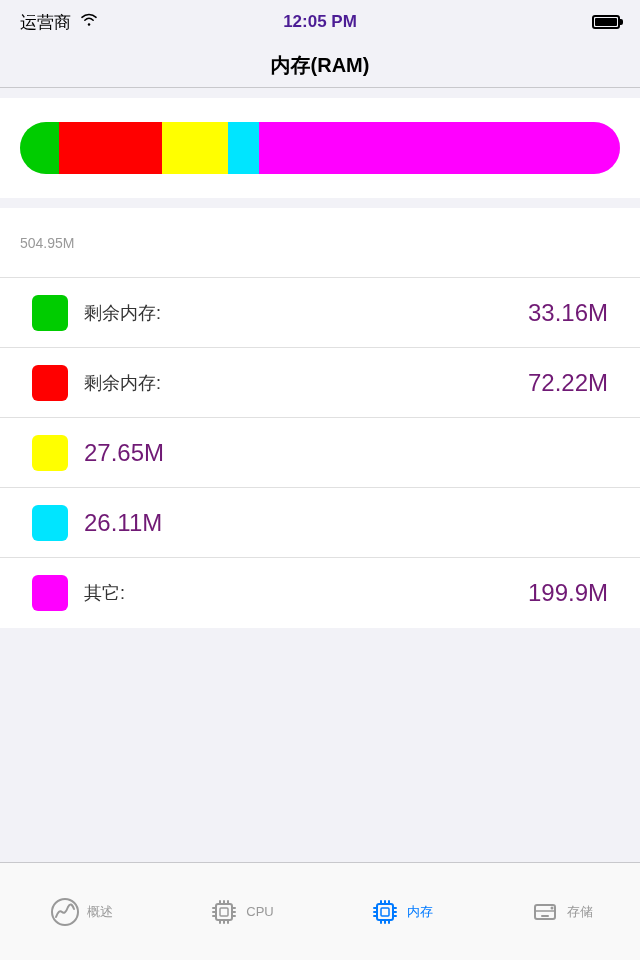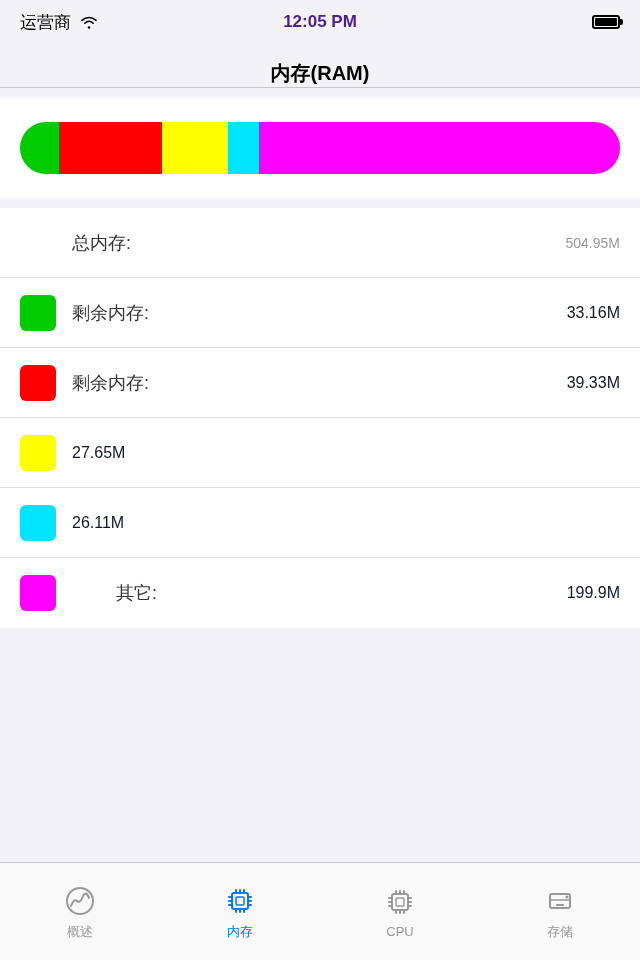--- a/index.html
+++ b/index.html
@@ -20,21 +20,21 @@
       display: flex;
       align-items: center;
       justify-content: space-between;
       padding: 0 20px;
     }
     .status-left {
       font-size: 17px;
       font-weight: 500;
       color: #000;
       display: flex;
-      align-items: center;
+      align-items: flex-start;
       gap: 8px;
     }
     .wifi-icon {
       display: inline-block;
       width: 20px;
       height: 16px;
     }
     .status-time {
       font-size: 17px;
       font-weight: 600;
@@ -76,21 +76,21 @@
       background: #000;
       border-radius: 1px;
     }
 
     
     .title-bar {
       background: #f2f2f7;
       border-bottom: 1px solid #c8c8cc;
       height: 44px;
       display: flex;
-      align-items: flex-end;
+      align-items: center;
       justify-content: center;
     }
     .title-bar h1 {
       font-size: 20px;
       font-weight: 600;
       color: #000;
     }
 
     
     .ram-bar-container {
@@ -112,44 +112,43 @@
     .ram-seg-magenta{ background: #ff00ff; flex: 304.1; }
 
     
     .stats-list {
       background: #fff;
       margin-top: 10px;
     }
     .stats-row {
       display: flex;
       align-items: center;
-      padding: 0 20px;
+      padding: 0 32px;
       height: 70px;
       border-bottom: 1px solid #e0e0e0;
       position: relative;
     }
     .stats-row:last-child {
       border-bottom: none;
-      gap: 44px;
     }
     .color-swatch {
       width: 36px;
       height: 36px;
       border-radius: 6px;
       flex-shrink: 0;
       margin-right: 16px;
     }
     .stats-label {
       font-size: 18px;
       color: #333;
       flex: 1;
     }
     .stats-value {
-      font-size: 16px;
-      color: #0f172a;
+      font-size: 24px;
+      color: #701a75;
     }
 
     
     .stats-row-total {
       display: flex;
       align-items: center;
       padding: 0 20px;
       height: 70px;
       border-bottom: 1px solid #e0e0e0;
     }
@@ -172,21 +171,21 @@
       width: 640px;
       height: 98px;
       background: #f9f9f9;
       border-top: 1px solid #c8c8cc;
       display: flex;
       align-items: stretch;
     }
     .tab-item {
       flex: 1;
       display: flex;
-      flex-direction: column;
+      flex-direction: row;
       align-items: center;
       justify-content: center;
       gap: 4px;
       cursor: pointer;
     }
     .tab-icon {
       width: 36px;
       height: 36px;
       display: flex;
       align-items: center;
@@ -240,34 +239,33 @@
     <div class="ram-seg-red"></div>
     <div class="ram-seg-yellow"></div>
     <div class="ram-seg-cyan"></div>
     <div class="ram-seg-magenta"></div>
   </div>
 </div>
 
 <div class="stats-list">
 
   <div class="stats-row-total">
-    <span class="stats-label">总内存:</span>
     <span class="stats-value">504.95M</span>
   </div>
 
   <div class="stats-row">
     <div class="color-swatch" style="background:#00cc00;"></div>
     <span class="stats-label">剩余内存:</span>
     <span class="stats-value">33.16M</span>
   </div>
 
   <div class="stats-row">
     <div class="color-swatch" style="background:#ff0000;"></div>
     <span class="stats-label">剩余内存:</span>
-    <span class="stats-value">39.33M</span>
+    <span class="stats-value">72.22M</span>
   </div>
 
   <div class="stats-row">
     <div class="color-swatch" style="background:#ffff00;"></div>
     <span class="stats-value">27.65M</span>
   </div>
 
   <div class="stats-row">
     <div class="color-swatch" style="background:#00e5ff;"></div>
     <span class="stats-value">26.11M</span>
@@ -284,20 +282,42 @@
 <div class="tab-bar">
 
   <div class="tab-item">
     <div class="tab-icon">
       <svg width="34" height="34" viewBox="0 0 34 34" fill="none">
         <circle cx="17" cy="17" r="13" stroke="#999" stroke-width="2"></circle>
         <path d="M8 22 Q11 14 14 17 Q17 20 20 12 Q23 6 26 14" stroke="#999" stroke-width="2" fill="none" stroke-linecap="round"></path>
       </svg>
     </div>
     <span class="tab-label">概述</span>
+  </div>
+
+  <div class="tab-item">
+    <div class="tab-icon">
+      <svg width="34" height="34" viewBox="0 0 34 34" fill="none">
+        <rect x="9" y="9" width="16" height="16" rx="2" stroke="#999" stroke-width="2"></rect>
+        <rect x="13" y="13" width="8" height="8" rx="1" stroke="#999" stroke-width="1.5"></rect>
+        <line x1="13" y1="6" x2="13" y2="9" stroke="#999" stroke-width="2" stroke-linecap="round"></line>
+        <line x1="17" y1="6" x2="17" y2="9" stroke="#999" stroke-width="2" stroke-linecap="round"></line>
+        <line x1="21" y1="6" x2="21" y2="9" stroke="#999" stroke-width="2" stroke-linecap="round"></line>
+        <line x1="13" y1="25" x2="13" y2="28" stroke="#999" stroke-width="2" stroke-linecap="round"></line>
+        <line x1="17" y1="25" x2="17" y2="28" stroke="#999" stroke-width="2" stroke-linecap="round"></line>
+        <line x1="21" y1="25" x2="21" y2="28" stroke="#999" stroke-width="2" stroke-linecap="round"></line>
+        <line x1="6" y1="13" x2="9" y2="13" stroke="#999" stroke-width="2" stroke-linecap="round"></line>
+        <line x1="6" y1="17" x2="9" y2="17" stroke="#999" stroke-width="2" stroke-linecap="round"></line>
+        <line x1="6" y1="21" x2="9" y2="21" stroke="#999" stroke-width="2" stroke-linecap="round"></line>
+        <line x1="25" y1="13" x2="28" y2="13" stroke="#999" stroke-width="2" stroke-linecap="round"></line>
+        <line x1="25" y1="17" x2="28" y2="17" stroke="#999" stroke-width="2" stroke-linecap="round"></line>
+        <line x1="25" y1="21" x2="28" y2="21" stroke="#999" stroke-width="2" stroke-linecap="round"></line>
+      </svg>
+    </div>
+    <span class="tab-label">CPU</span>
   </div>
 
   <div class="tab-item active">
     <div class="tab-icon">
       <svg width="34" height="34" viewBox="0 0 34 34" fill="none">
         <rect x="9" y="9" width="16" height="16" rx="2" stroke="#007aff" stroke-width="2"></rect>
         <rect x="13" y="13" width="8" height="8" rx="1" stroke="#007aff" stroke-width="1.5"></rect>
         <line x1="13" y1="6" x2="13" y2="9" stroke="#007aff" stroke-width="2" stroke-linecap="round"></line>
         <line x1="17" y1="6" x2="17" y2="9" stroke="#007aff" stroke-width="2" stroke-linecap="round"></line>
         <line x1="21" y1="6" x2="21" y2="9" stroke="#007aff" stroke-width="2" stroke-linecap="round"></line>
@@ -311,42 +331,20 @@
         <line x1="25" y1="17" x2="28" y2="17" stroke="#007aff" stroke-width="2" stroke-linecap="round"></line>
         <line x1="25" y1="21" x2="28" y2="21" stroke="#007aff" stroke-width="2" stroke-linecap="round"></line>
       </svg>
     </div>
     <span class="tab-label" style="color:#007aff;">内存</span>
   </div>
 
   <div class="tab-item">
     <div class="tab-icon">
       <svg width="34" height="34" viewBox="0 0 34 34" fill="none">
-        <rect x="9" y="9" width="16" height="16" rx="2" stroke="#999" stroke-width="2"></rect>
-        <rect x="13" y="13" width="8" height="8" rx="1" stroke="#999" stroke-width="1.5"></rect>
-        <line x1="13" y1="6" x2="13" y2="9" stroke="#999" stroke-width="2" stroke-linecap="round"></line>
-        <line x1="17" y1="6" x2="17" y2="9" stroke="#999" stroke-width="2" stroke-linecap="round"></line>
-        <line x1="21" y1="6" x2="21" y2="9" stroke="#999" stroke-width="2" stroke-linecap="round"></line>
-        <line x1="13" y1="25" x2="13" y2="28" stroke="#999" stroke-width="2" stroke-linecap="round"></line>
-        <line x1="17" y1="25" x2="17" y2="28" stroke="#999" stroke-width="2" stroke-linecap="round"></line>
-        <line x1="21" y1="25" x2="21" y2="28" stroke="#999" stroke-width="2" stroke-linecap="round"></line>
-        <line x1="6" y1="13" x2="9" y2="13" stroke="#999" stroke-width="2" stroke-linecap="round"></line>
-        <line x1="6" y1="17" x2="9" y2="17" stroke="#999" stroke-width="2" stroke-linecap="round"></line>
-        <line x1="6" y1="21" x2="9" y2="21" stroke="#999" stroke-width="2" stroke-linecap="round"></line>
-        <line x1="25" y1="13" x2="28" y2="13" stroke="#999" stroke-width="2" stroke-linecap="round"></line>
-        <line x1="25" y1="17" x2="28" y2="17" stroke="#999" stroke-width="2" stroke-linecap="round"></line>
-        <line x1="25" y1="21" x2="28" y2="21" stroke="#999" stroke-width="2" stroke-linecap="round"></line>
-      </svg>
-    </div>
-    <span class="tab-label">CPU</span>
-  </div>
-
-  <div class="tab-item">
-    <div class="tab-icon">
-      <svg width="34" height="34" viewBox="0 0 34 34" fill="none">
         <rect x="7" y="10" width="20" height="14" rx="2" stroke="#999" stroke-width="2"></rect>
         <line x1="7" y1="16" x2="27" y2="16" stroke="#999" stroke-width="1.5"></line>
         <circle cx="24" cy="13" r="1.5" fill="#999"></circle>
         <rect x="13" y="20" width="8" height="2" rx="1" fill="#999"></rect>
       </svg>
     </div>
     <span class="tab-label">存储</span>
   </div>
 
 

